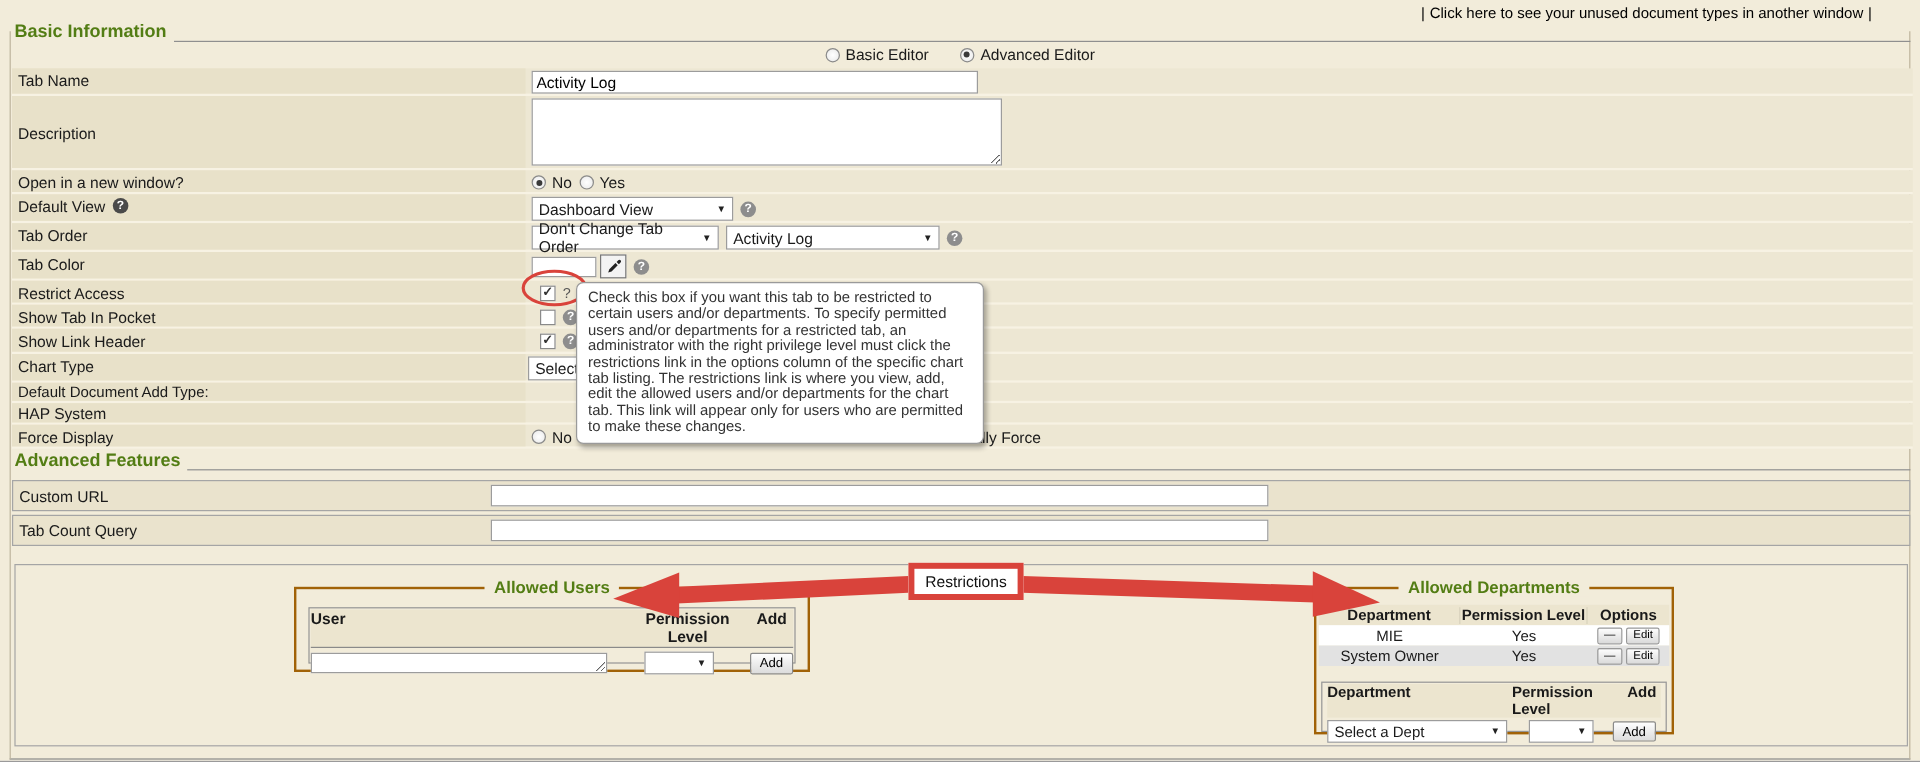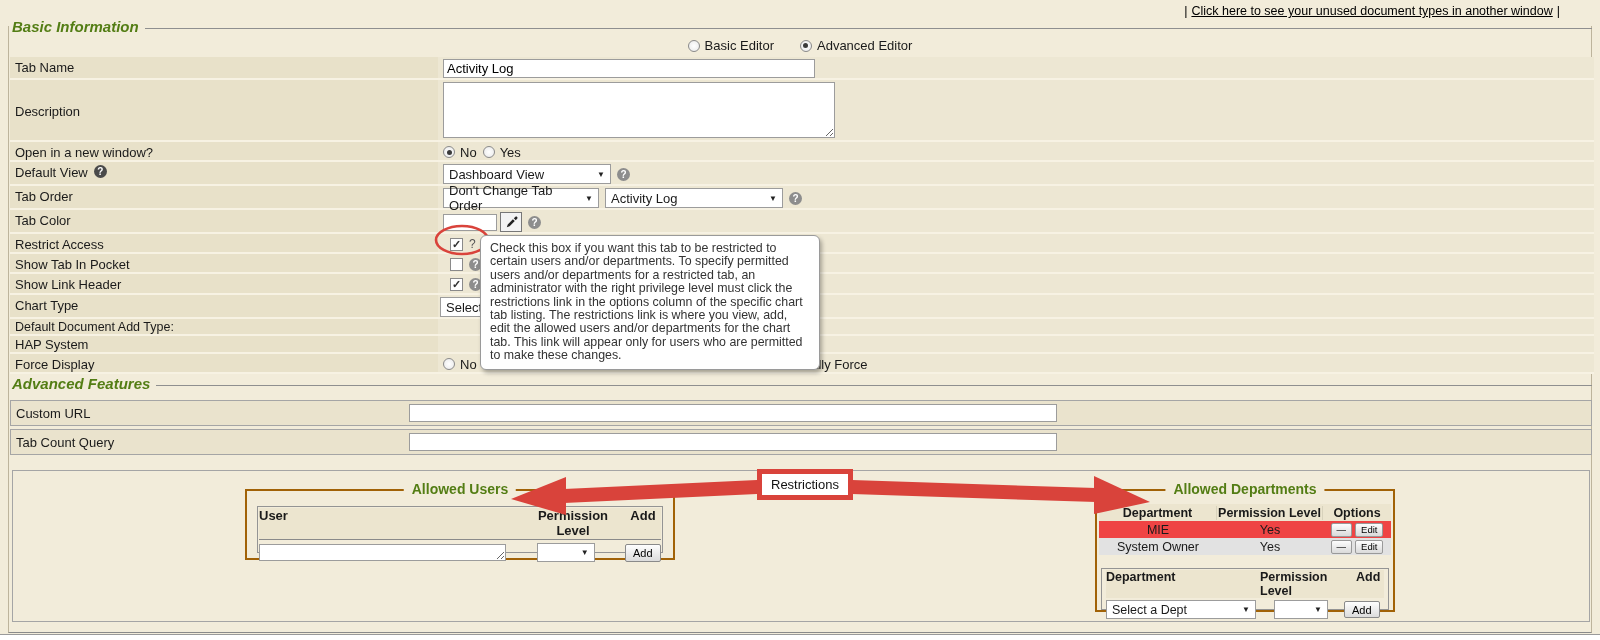--- a/index.html
+++ b/index.html
@@ -4,27 +4,27 @@
 <style>
   * { box-sizing: border-box; margin: 0; padding: 0; }
   html,body { background:#fff; }
   #app {
     position: relative; width: 1600px; height: 640px;
     background: #f2ecda; overflow: hidden;
     font-family: "Liberation Sans", sans-serif; color:#1a1a1a;
   }
   
   .top-link-bar { position:absolute; top:4px; right:36px; font-size:12.5px; color:#000; }
-  .top-link-bar a { color:#000; text-decoration:underline; cursor:pointer; }
+  .top-link-bar a { color:#000; cursor:pointer; }
   .pipe { margin:0 4px; }
 
   
   .outer-box { position:absolute; left:8px; right:8px; top:26px; bottom:7px;
     border-left:1px solid #bdb49c; border-right:1px solid #bdb49c; border-bottom:1px solid #8a8a8a; }
-  .legend-row { position:absolute; left:8px; right:8px; display:flex; align-items:center;font-style:italic; }
+  .legend-row { position:absolute; left:8px; right:8px; display:flex; align-items:flex-end; }
   .legend-row .legend-text { font-size:15px; font-weight:bold; color:#537d14; padding:0 6px 0 4px; white-space:nowrap; }
   .legend-row .legend-line { flex:1; border-top:1px solid #8f8f8f; margin-top:3px; }
   #legend-basic { top:18px; }
   #legend-advanced { top:375px; }
 
   
   .editor-toggle { position:absolute; left:0; right:0; top:38px; display:flex; justify-content:center; gap:26px; font-size:13px; }
   .opt { display:inline-flex; align-items:center; gap:5px; }
 
   
@@ -91,21 +91,21 @@
   textarea.user-input { width:272px; height:17px; border:1px solid #9c9c9c; font-size:12px; resize:both; overflow:hidden; font-family:"Liberation Sans",sans-serif; }
   .au-controls .perm-wrap { width:130px; display:flex; justify-content:center; }
   .au-controls .add-wrap { width:40px; display:flex; justify-content:center; }
 
   .dept-table { position:absolute; left:2px; right:2px; top:13px; font-size:12.5px; }
   .dt-row { display:flex; align-items:center; height:17px; }
   .dt-head { background:#ece5cf; font-weight:bold; }
   .dt-head > div { border-right:1px solid #d8d2bc; }
   .dt-head > div:last-child { border-right:none; }
   .d-dept { width:118px; text-align:center; } .d-perm { width:106px; text-align:center; } .d-opt { width:68px; text-align:center; }
-  .dt-r1 { background:#ef4444; } .dt-r2 { background:#e2e2e2; }
+  .dt-r1 { background:#ffffff; } .dt-r2 { background:#e2e2e2; }
   .opt-btns { display:flex; gap:3px; justify-content:center; align-items:center; }
 
   .dept-add-box { position:absolute; left:4px; right:4px; top:77px; height:42px; border:1px solid #949494; padding:1px 4px; }
   .da-head { display:flex; font-size:12.5px; font-weight:bold; background:#ece5cf; }
   .da-head .a-dept { flex:1; } .a-perm { width:96px; } .a-add { width:28px; }
   .da-controls { display:flex; align-items:center; margin-top:2px; gap:4px; }
 
   
   .ellipse-layer { position:absolute; left:0; top:0; width:1600px; height:640px; pointer-events:none; z-index:30; }
   .arrow-layer { position:absolute; left:0; top:0; width:1600px; height:640px; pointer-events:none; z-index:50; }

